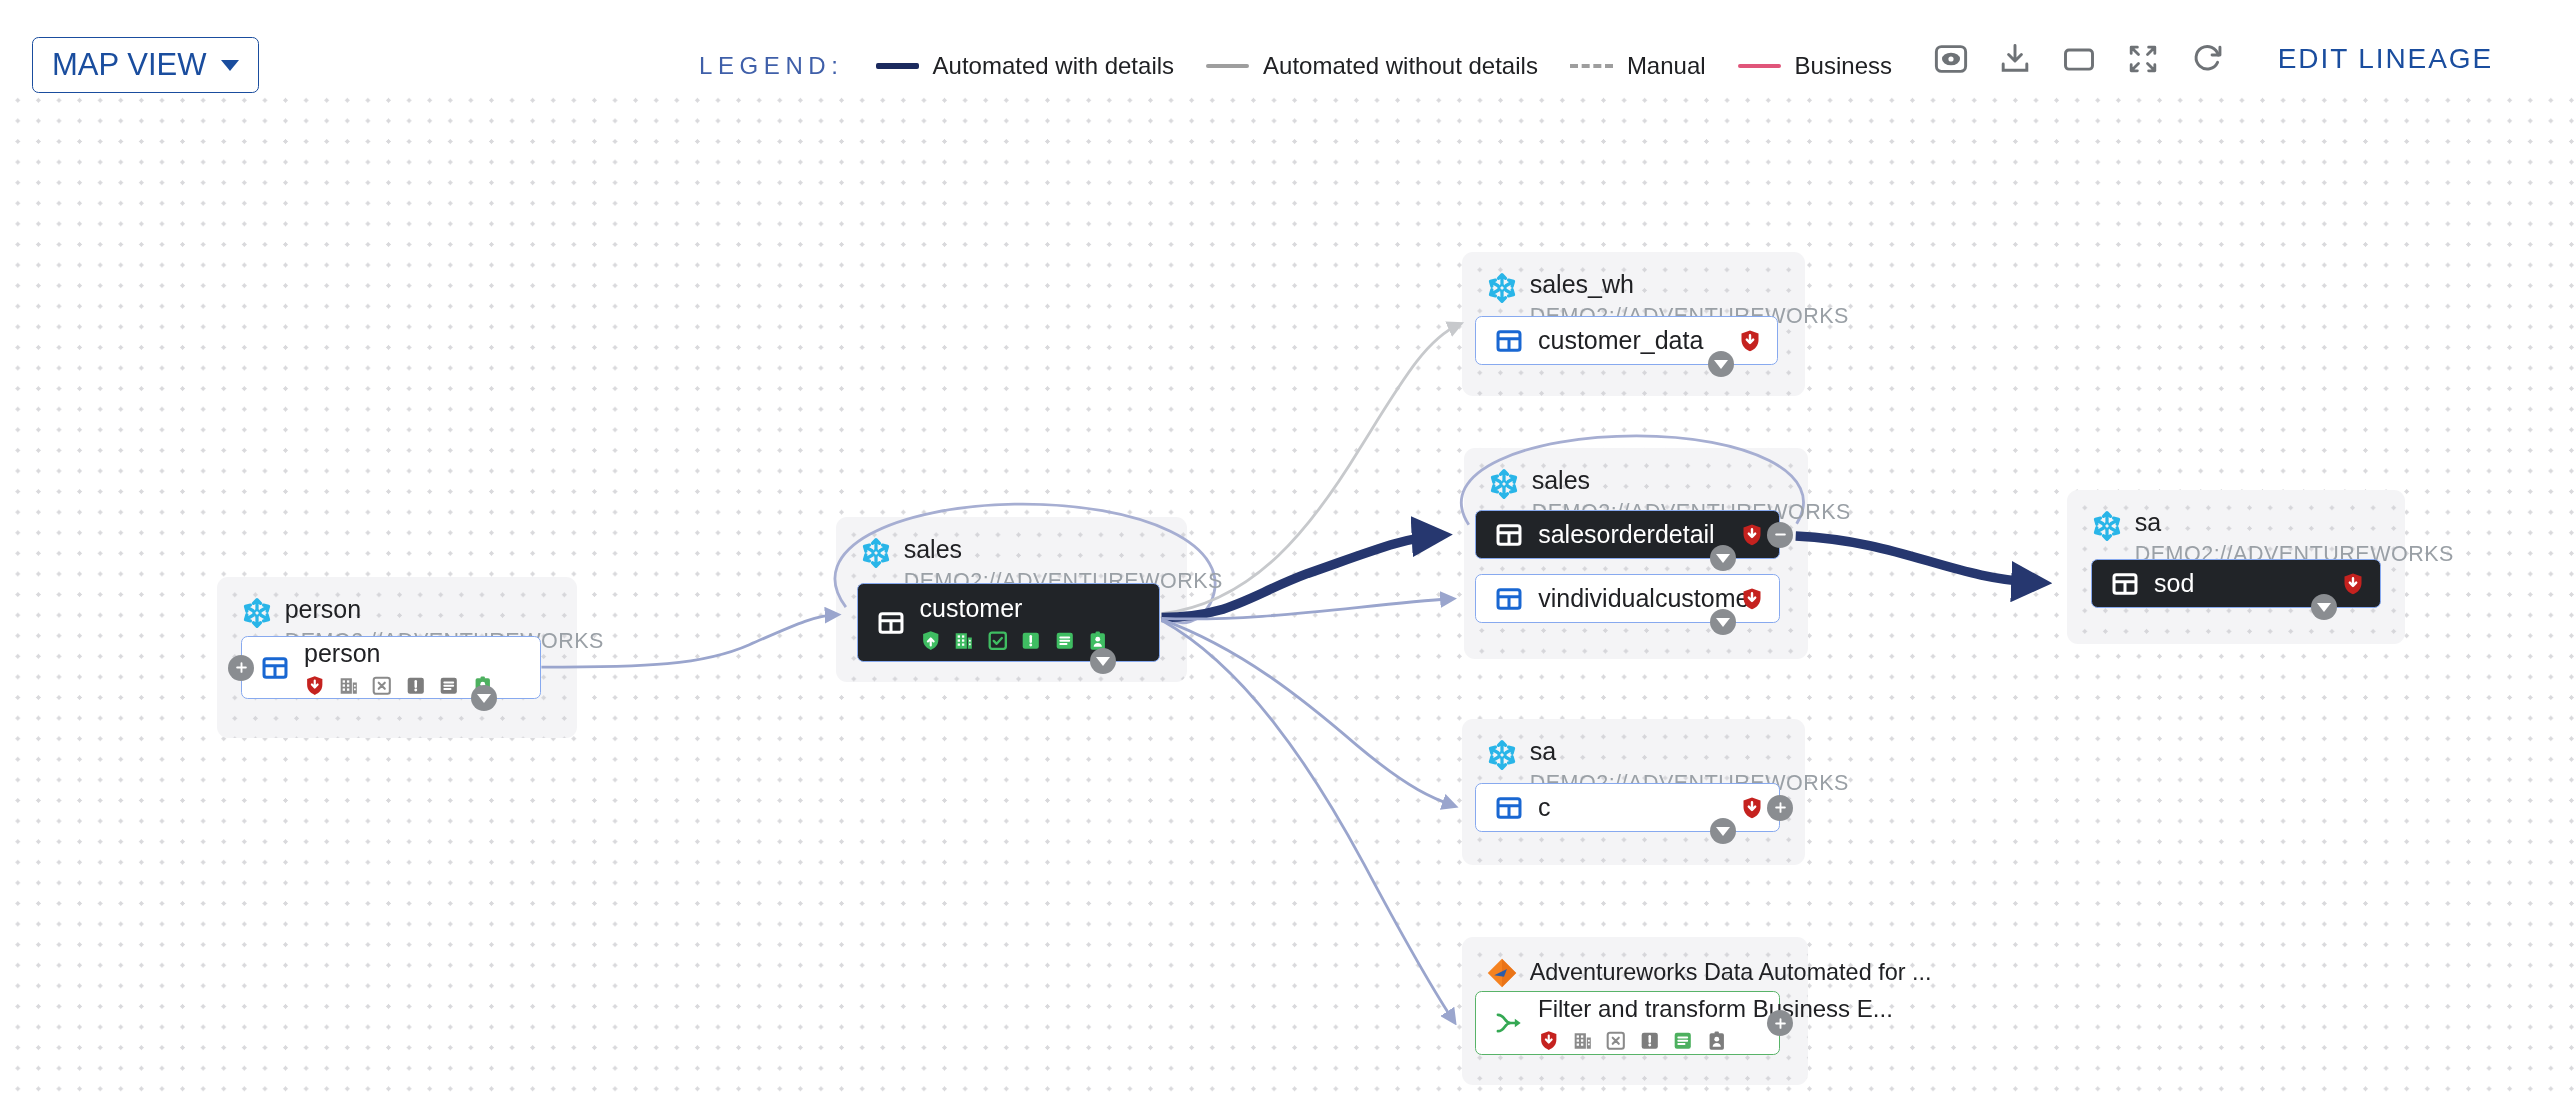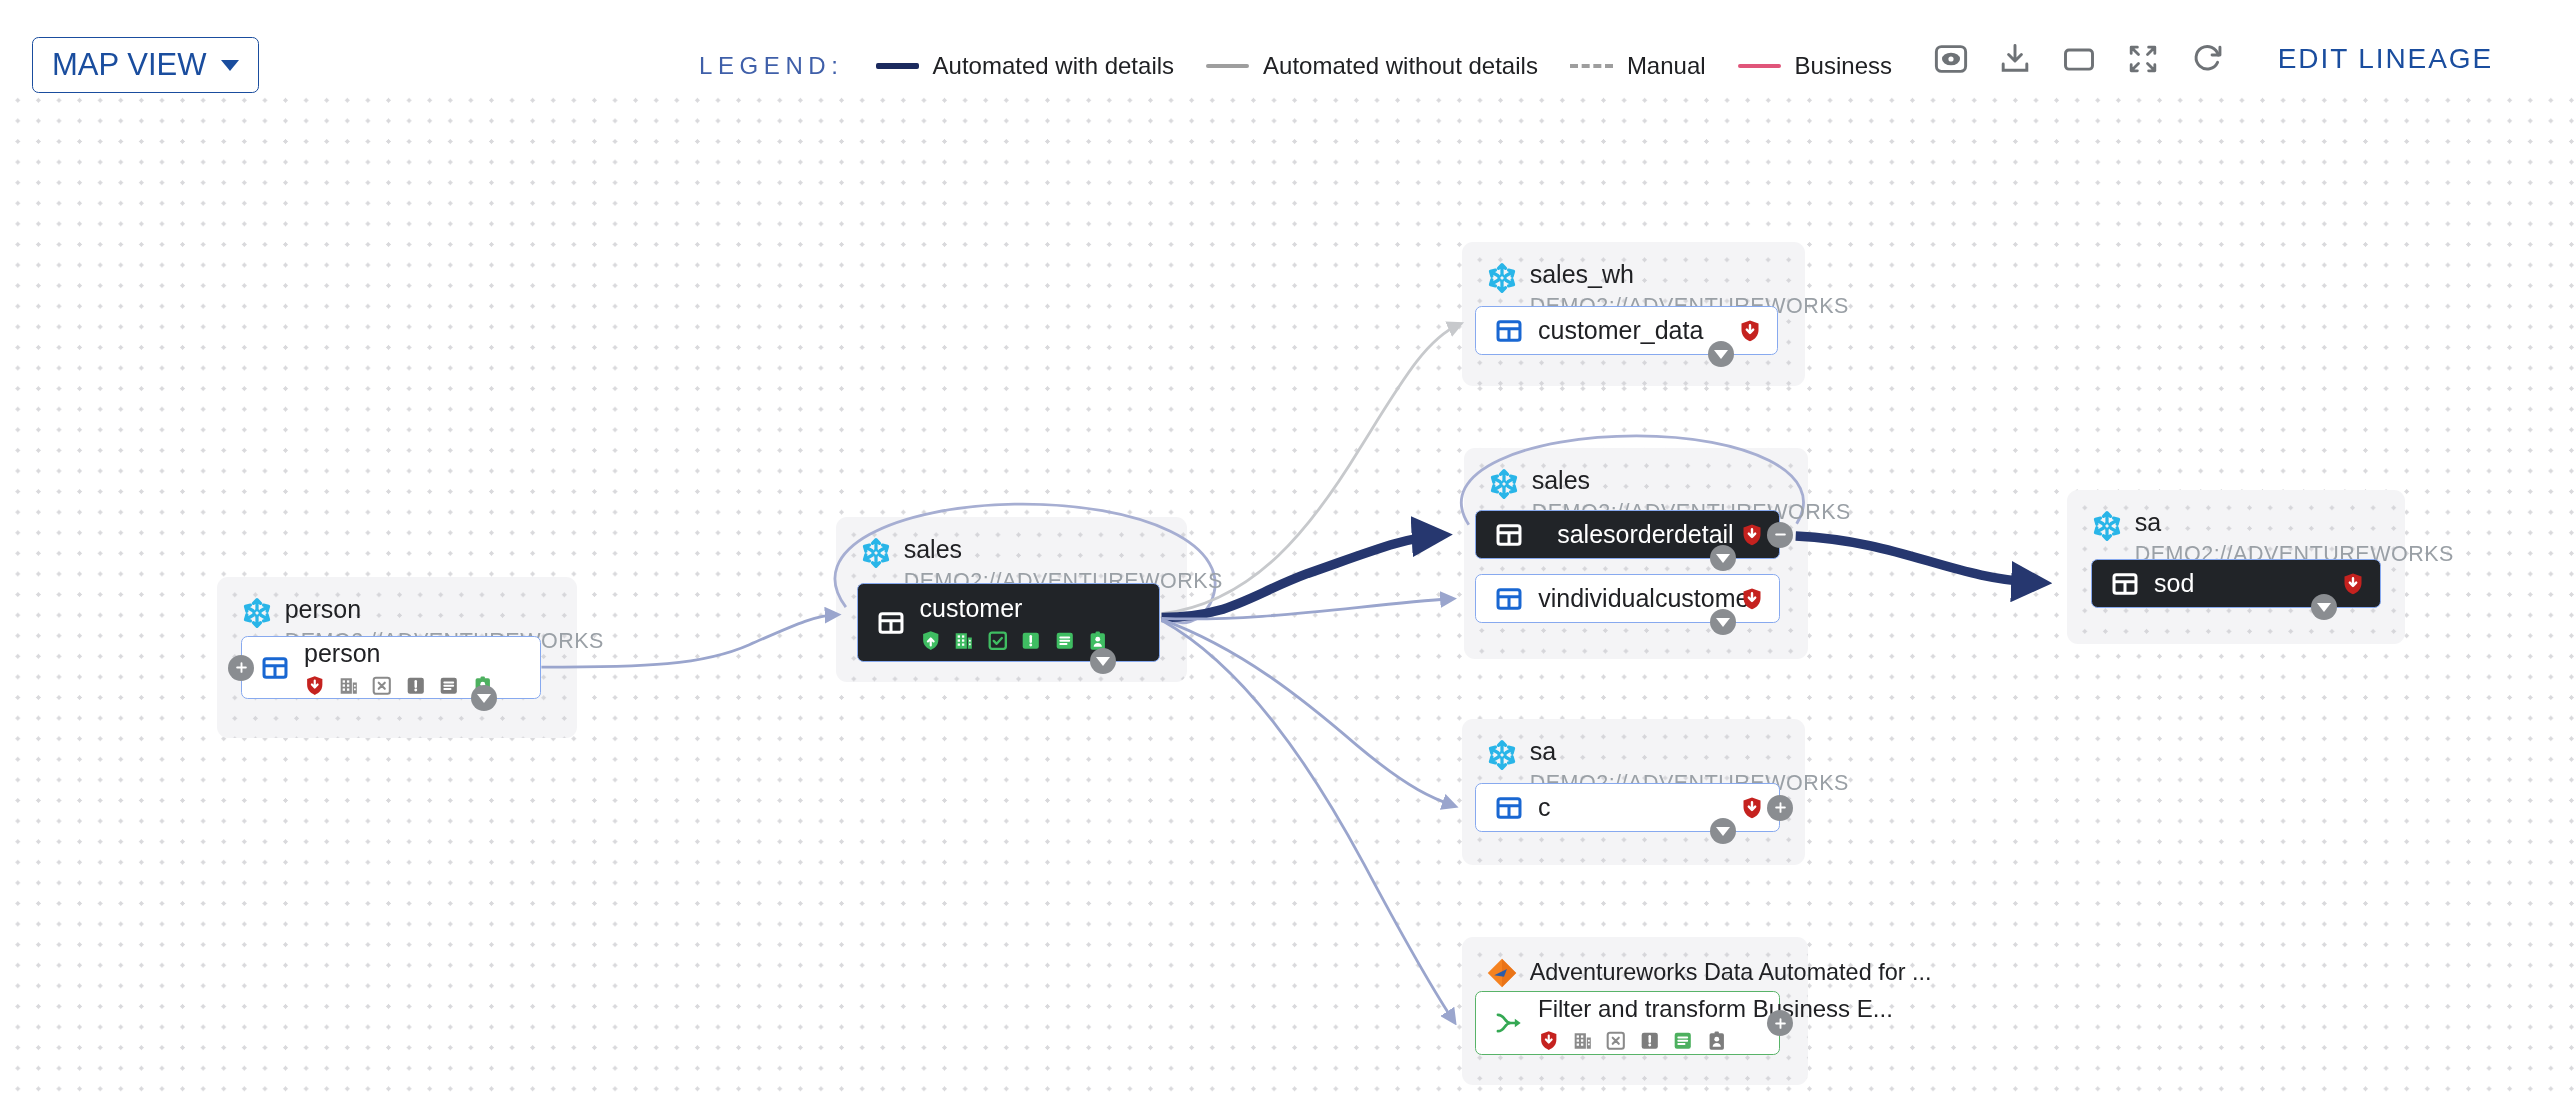--- a/index.html
+++ b/index.html
@@ -324,21 +324,21 @@
               </svg>
             </span>
         </div>
       </div>
       <button class="bubble b-chev">
           <span class="tri"></span>
         </button>
     </div>
   </div>
 
-  <div class="group" style="left:1462px;top:242px;width:343px;height:144px;">
+  <div class="group" style="left:1462px;top:252px;width:343px;height:144px;">
     <div class="ghead">
       <span class="src-ico">
           <svg viewBox="0 0 36 36" width="34" height="34">
             <use href="#i-snow"></use>
           </svg>
         </span>
       <div>
         <div class="gtitle">sales_wh</div>
         <div class="gsub">DEMO2://ADVENTUREWORKS</div>
       </div>
@@ -366,21 +366,21 @@
       <span class="src-ico">
           <svg viewBox="0 0 36 36" width="34" height="34">
             <use href="#i-snow"></use>
           </svg>
         </span>
       <div>
         <div class="gtitle">sales</div>
         <div class="gsub">DEMO2://ADVENTUREWORKS</div>
       </div>
     </div>
-    <div class="card dark" style="left:11.2px;top:62px;width:305px;height:49px;gap:19px;">
+    <div class="card dark" style="left:11.2px;top:62px;width:305px;height:49px;">
       <span class="tbl-ico">
           <svg viewBox="0 0 30 30" width="28" height="28">
             <use href="#i-table"></use>
           </svg>
         </span>
       <div class="clabel">salesorderdetail</div>
       <span class="shield-solo">
           <svg viewBox="0 0 26 26" width="24" height="24">
             <use href="#i-shield-dn"></use>
           </svg>

